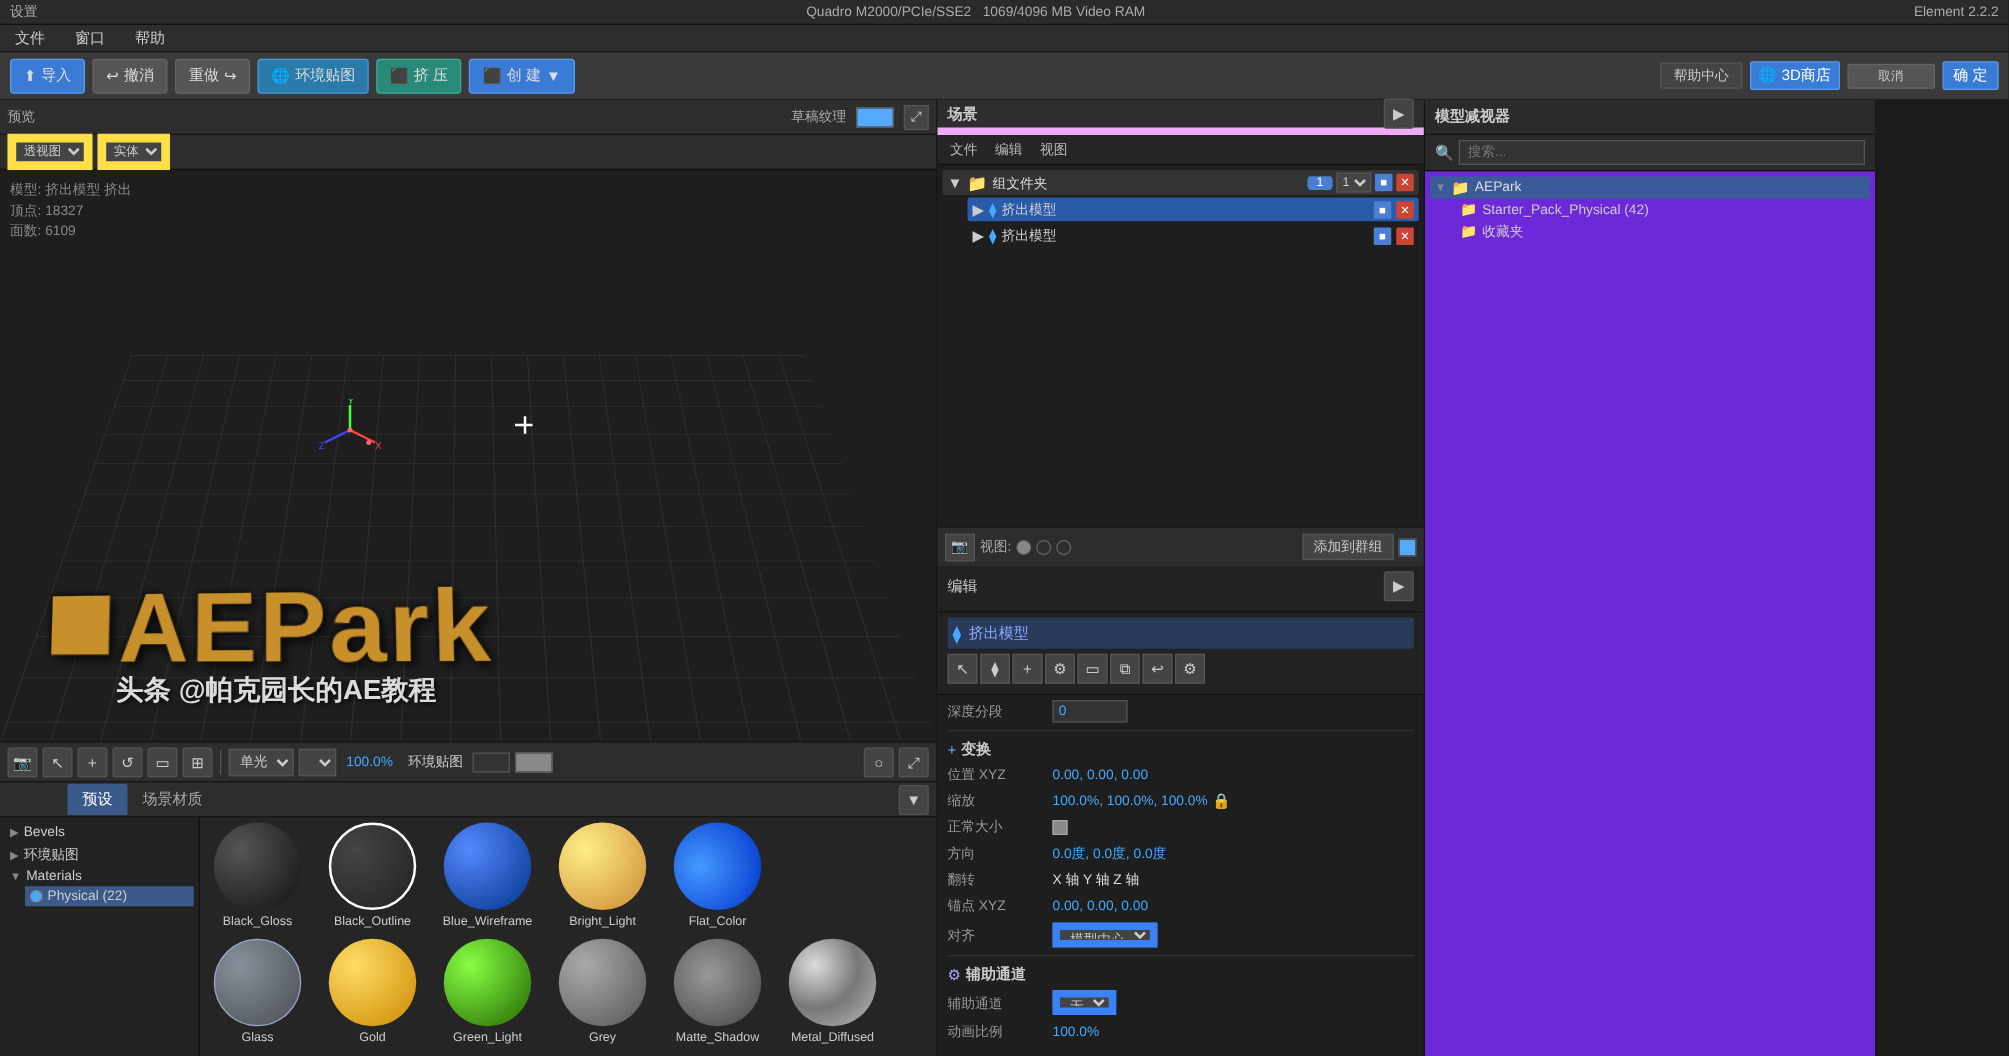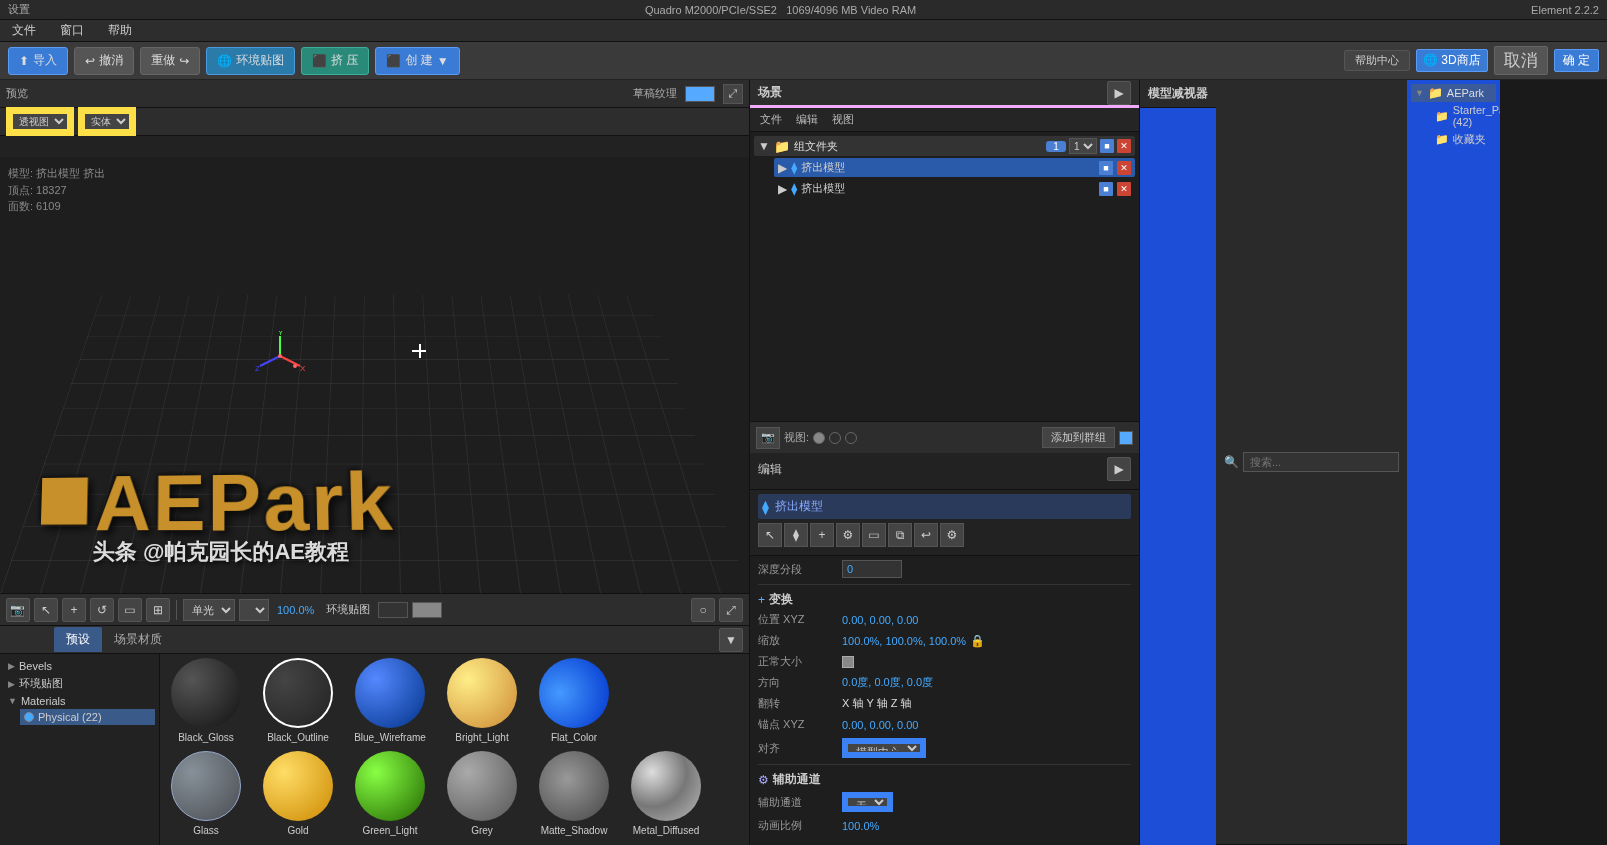--- a/index.html
+++ b/index.html
@@ -104,21 +104,20 @@
       font-size: 10px;
       padding: 1px 2px;
     }
 
     
     .viewport-3d {
       flex: 1;
       position: relative;
       background: #1e1e1e;
       overflow: hidden;
-      margin-top: 21px;
     }
     .viewport-grid {
       position: absolute;
       top: 0; left: 0; right: 0; bottom: 0;
       background-image:
         linear-gradient(rgba(80,80,80,0.3) 1px, transparent 1px),
         linear-gradient(90deg, rgba(80,80,80,0.3) 1px, transparent 1px);
       background-size: 40px 40px;
       transform: perspective(400px) rotateX(20deg);
       transform-origin: bottom center;
@@ -339,21 +338,21 @@
       background: #1e1e1e;
       border-right: 1px solid #111;
     }
     .scene-header {
       background: #2d2d2d;
       height: 28px;
       display: flex;
       align-items: center;
       padding: 0 8px;
       gap: 8px;
-      border-bottom: 3px solid #f0abfc;
+      border-bottom: 6px solid #f0abfc;
     }
     .scene-title { font-size: 12px; color: #ccc; font-weight: bold; }
     .scene-menu-bar {
       background: #252525;
       height: 24px;
       display: flex;
       align-items: center;
       padding: 0 4px;
       gap: 2px;
       border-bottom: 1px solid #111;
@@ -556,22 +555,22 @@
     .prop-small-rect {
       width: 12px; height: 12px;
       background: #888;
       border: 1px solid #aaa;
     }
 
     
     .right-panel {
       width: 360px;
       display: flex;
-      flex-direction: row;
-      background: #1d4ed8;
+      flex-direction: column;
+      background: #6d28d9;
     }
     .right-panel-header {
       background: #2a2a2a;
       height: 28px;
       display: flex;
       align-items: center;
       padding: 0 8px;
       gap: 8px;
       border-bottom: 1px solid #111;
     }
@@ -590,22 +589,22 @@
       color: #fff;
       padding: 2px 6px;
       font-size: 12px;
       cursor: pointer;
       border-radius: 2px;
     }
     .cancel-btn {
       background: #555;
       border: 1px solid #666;
       color: #ccc;
-      padding: 2px 9px;
-      font-size: 17px;
+      padding: 2px 24px;
+      font-size: 10px;
       cursor: pointer;
       border-radius: 2px;
     }
     .confirm-btn {
       background: #3a7bd5;
       border: 1px solid #5a9bf5;
       color: #fff;
       padding: 2px 8px;
       font-size: 12px;
       cursor: pointer;

